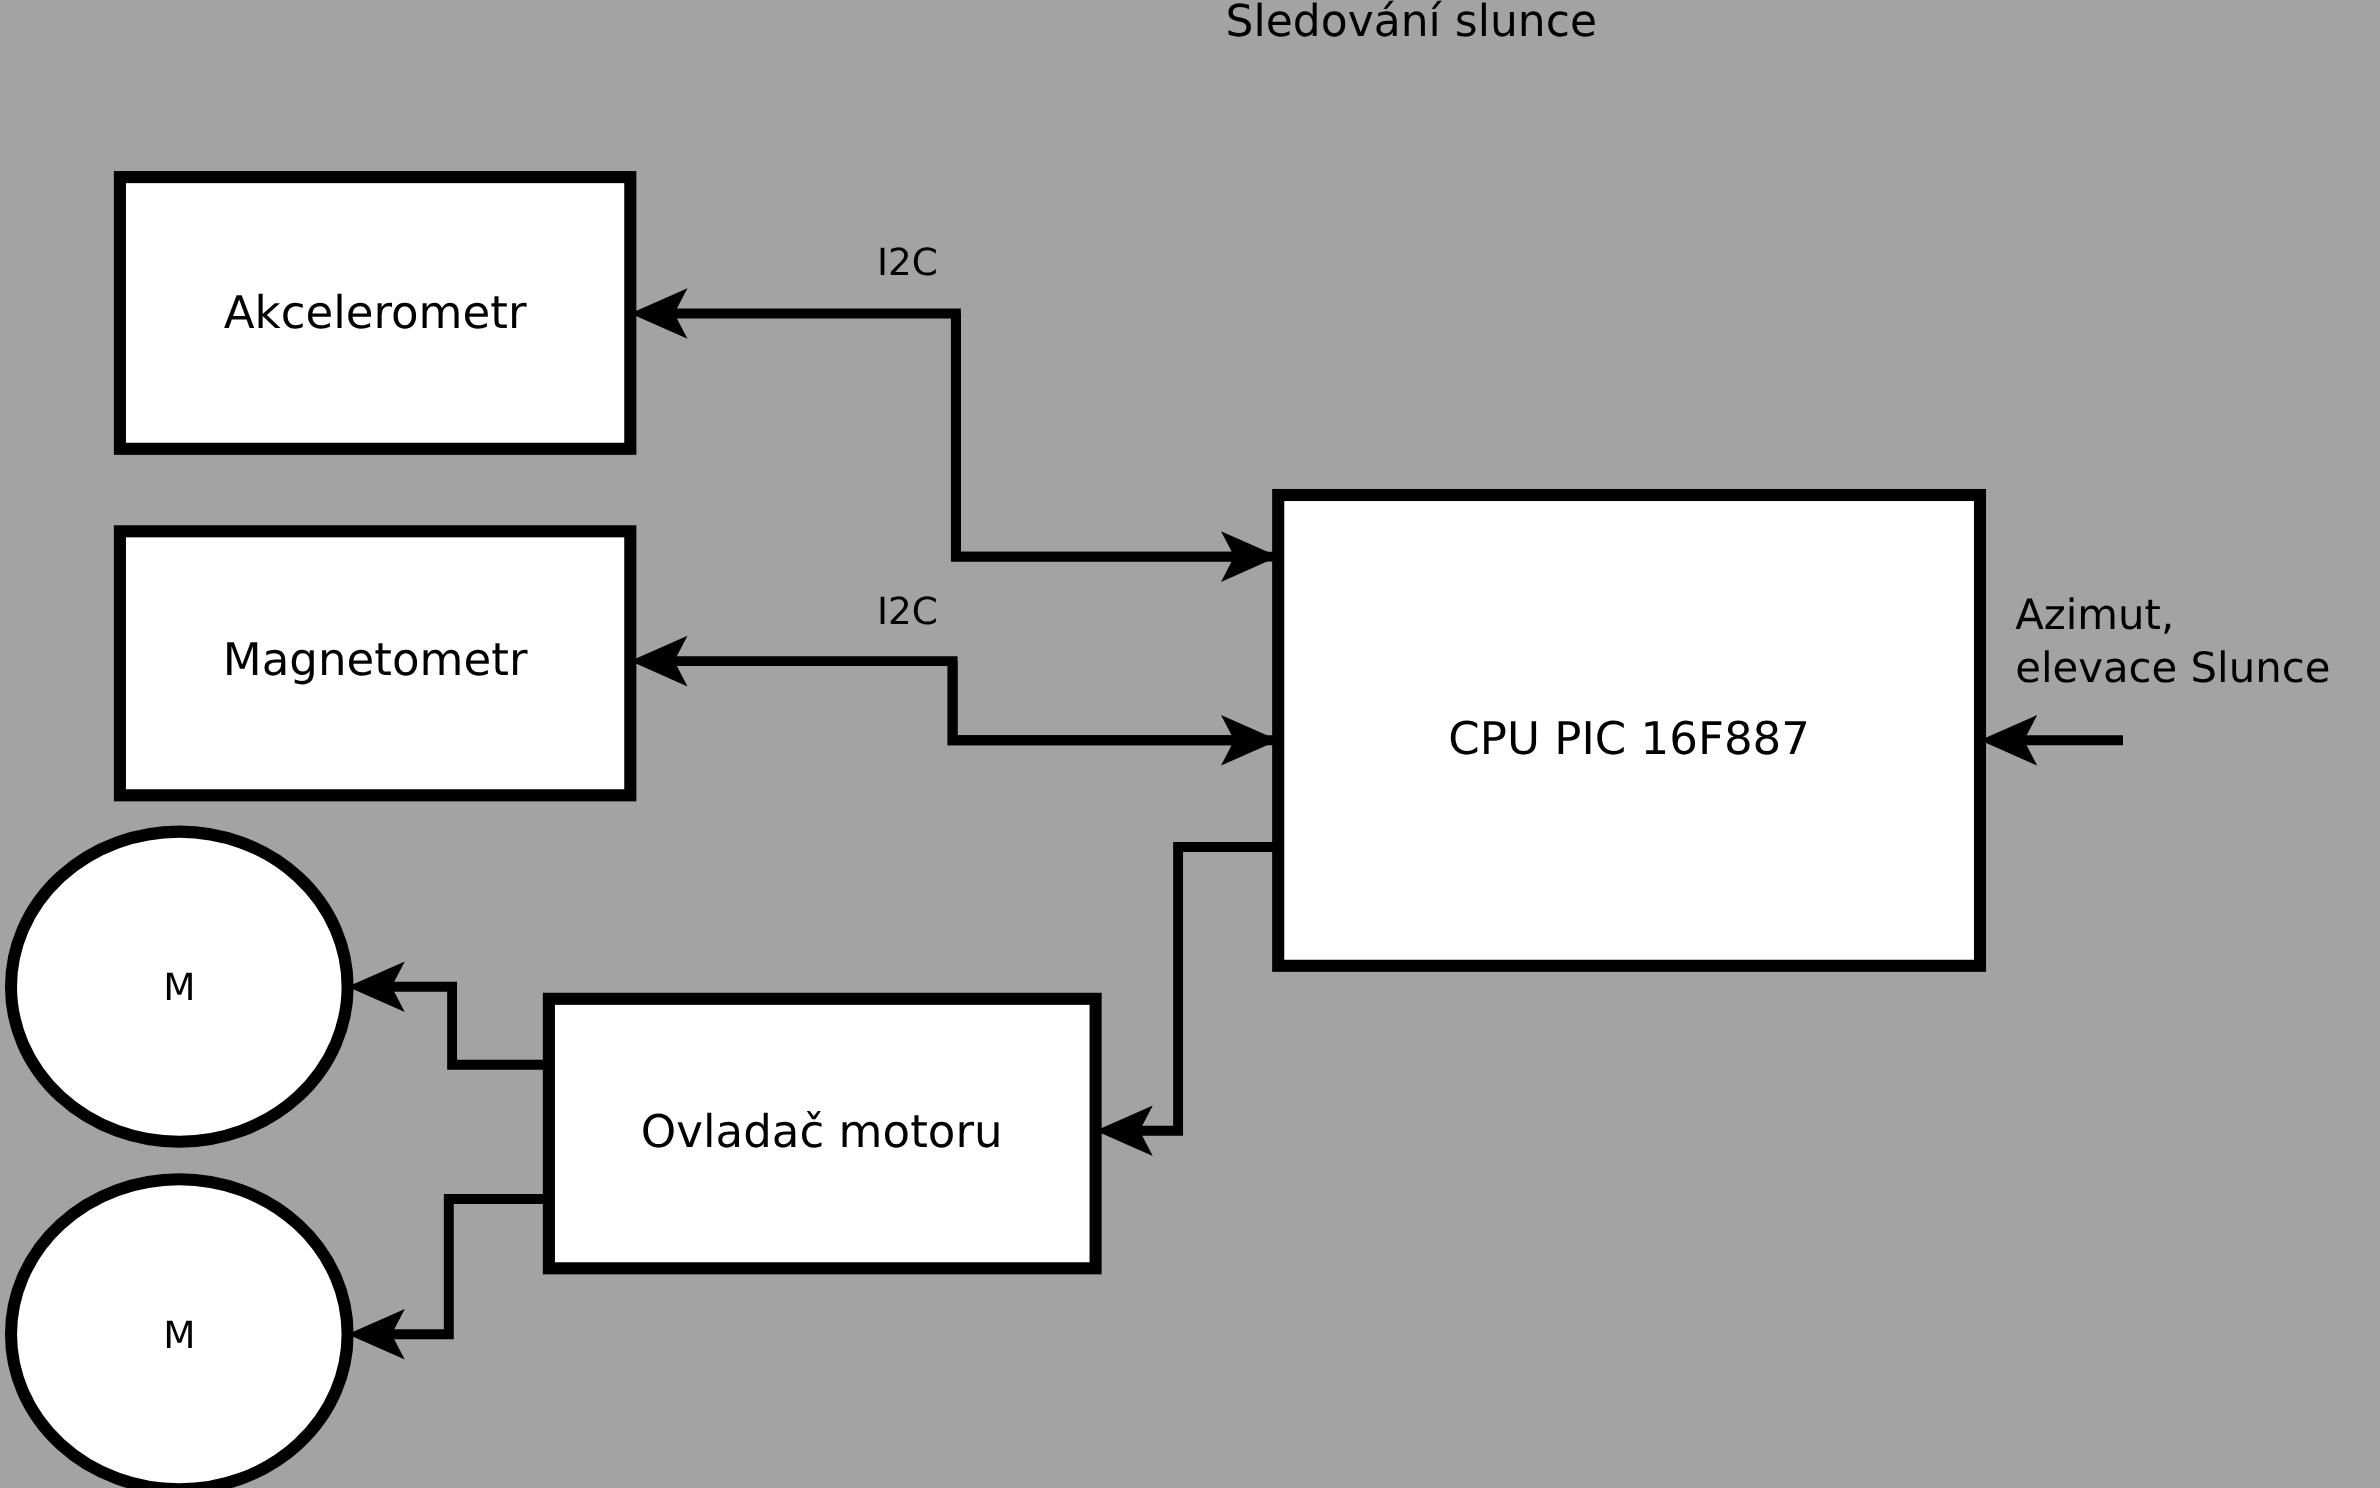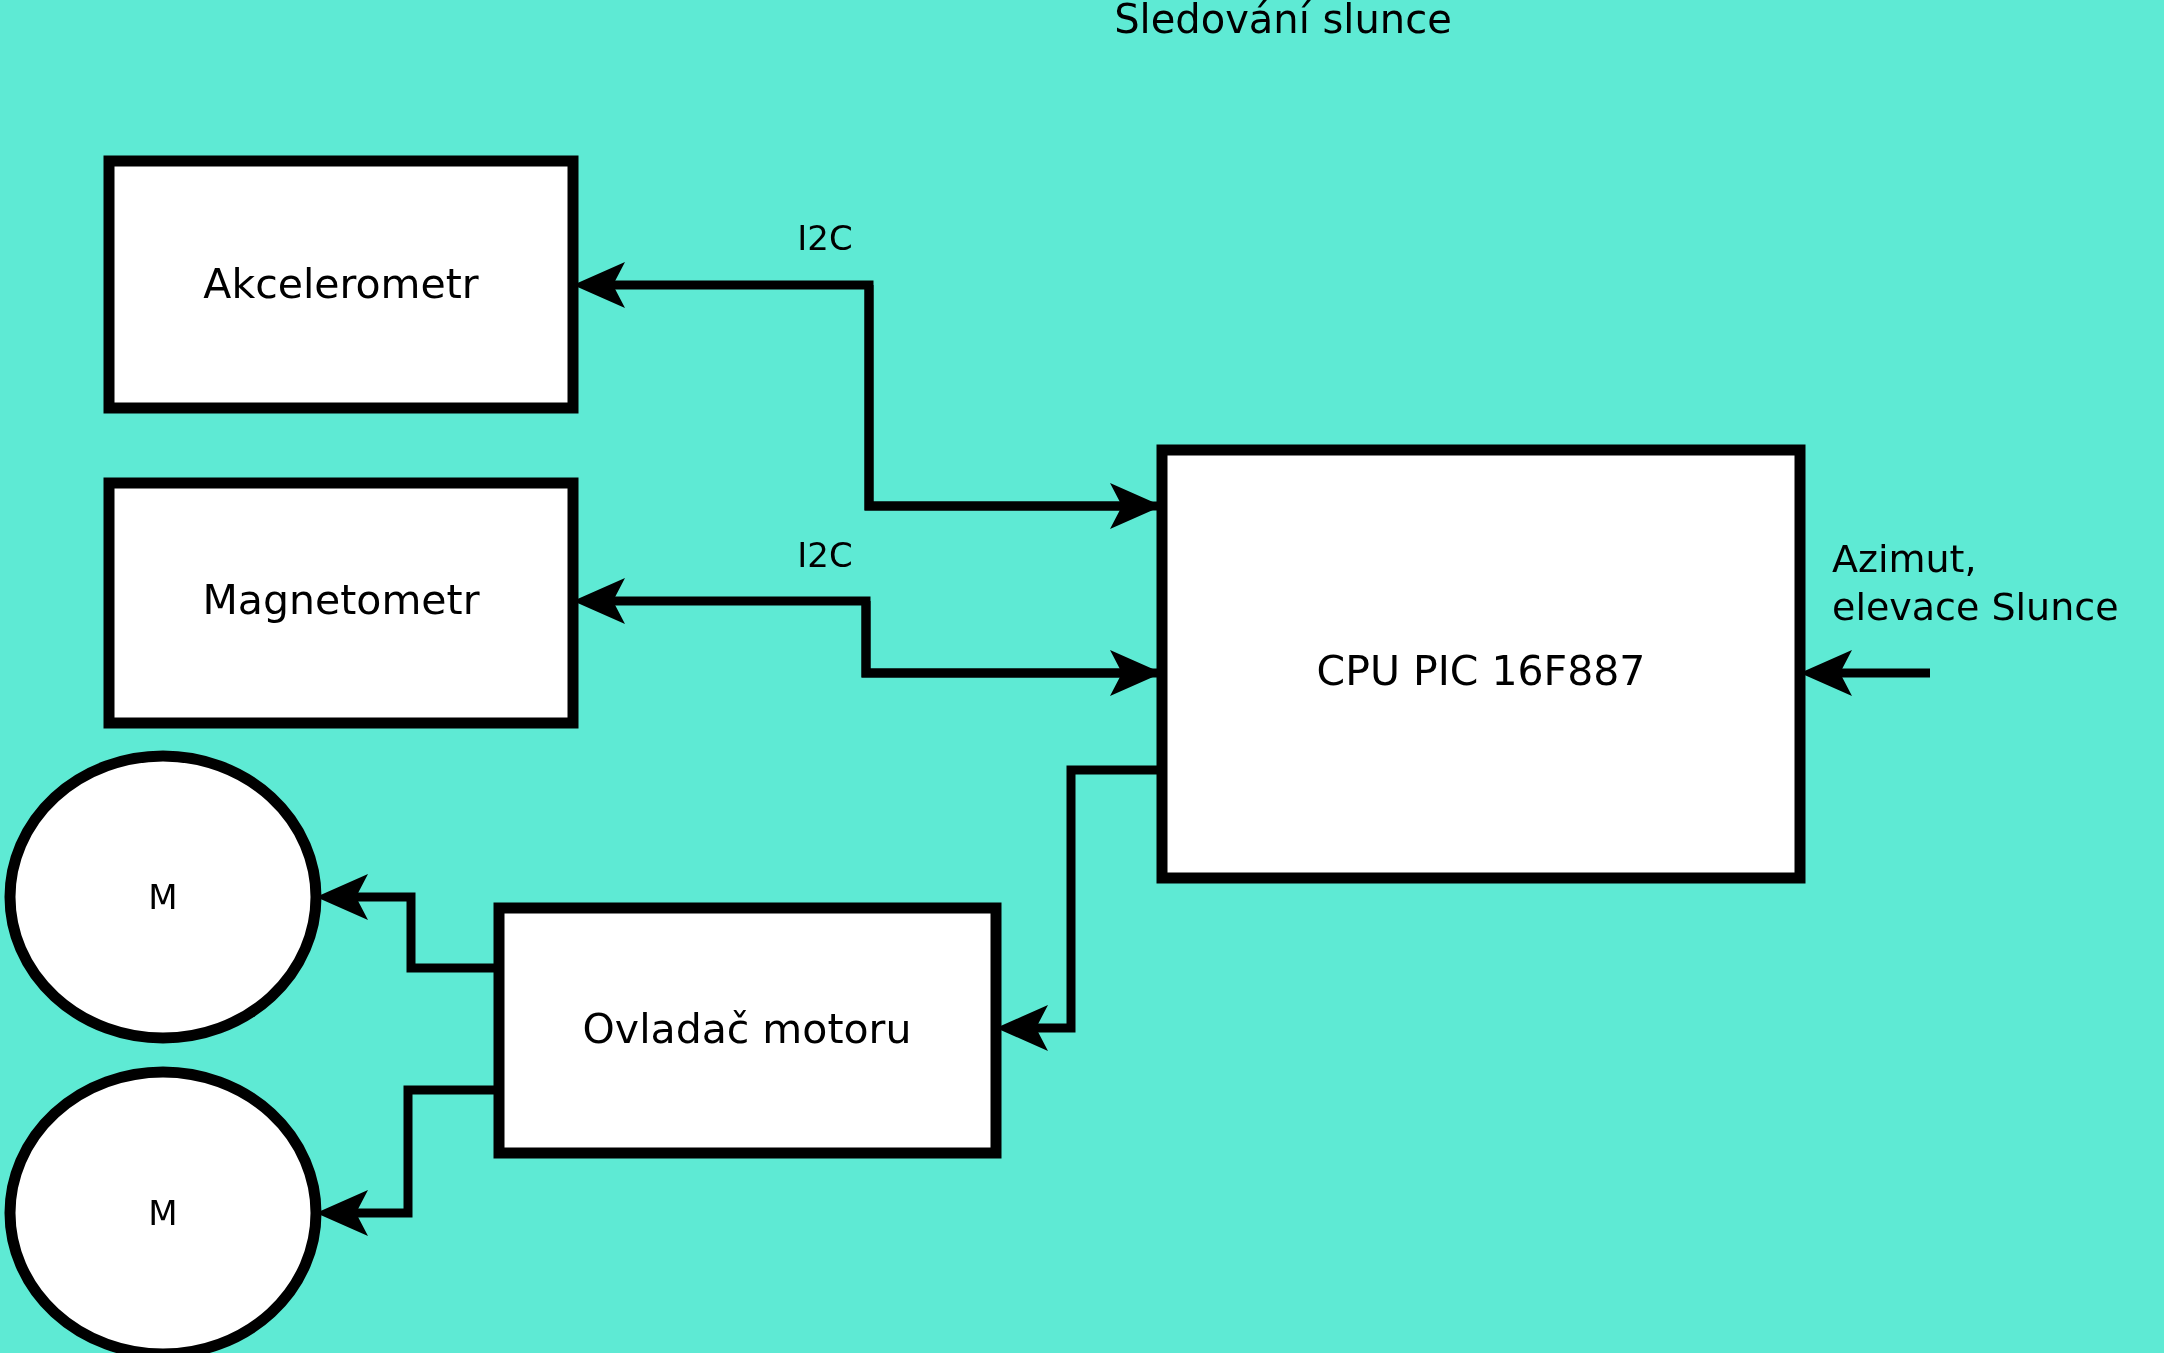--- a/index.html
+++ b/index.html
@@ -8,21 +8,21 @@
     padding: 0;
     background: #ffffff;
   }
   body {
     font-family: "DejaVu Sans", "Liberation Sans", sans-serif;
   }
   #canvas {
     position: relative;
     width: 2164px;
     height: 1353px;
-    background: #5eead4;
+    background: #a3a3a3;
     overflow: hidden;
   }
   #diagram-svg {
     position: absolute;
     left: 0;
     top: 0;
     width: 2164px;
     height: 1353px;
   }
   .blk-rect {

